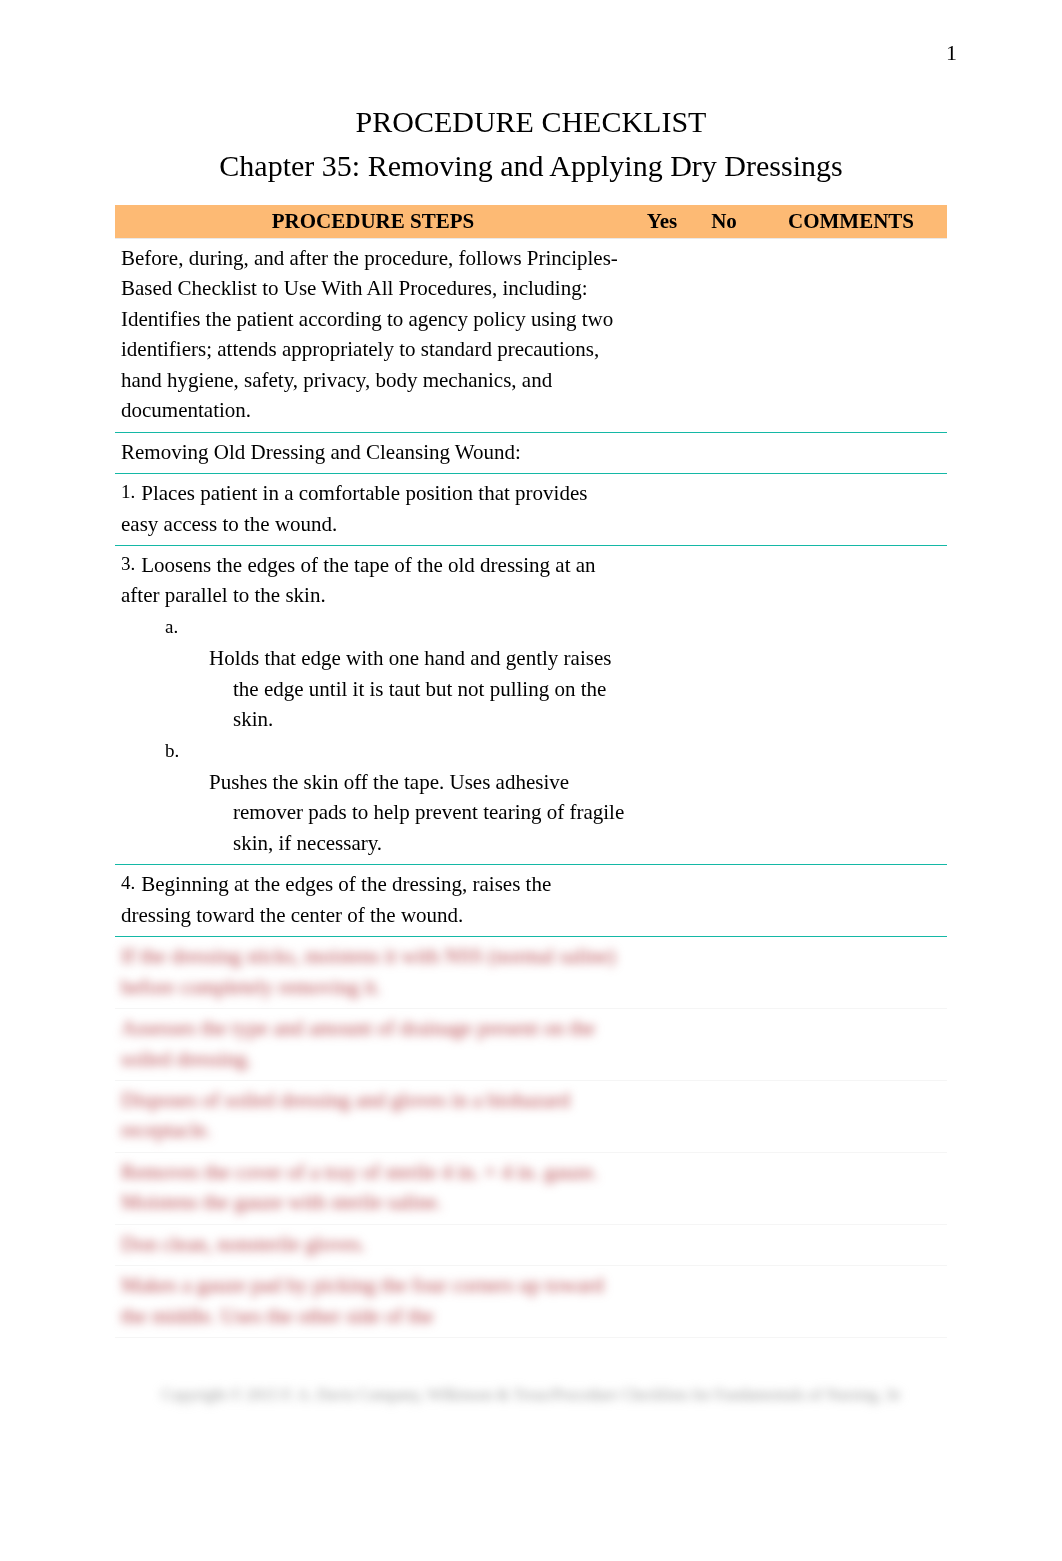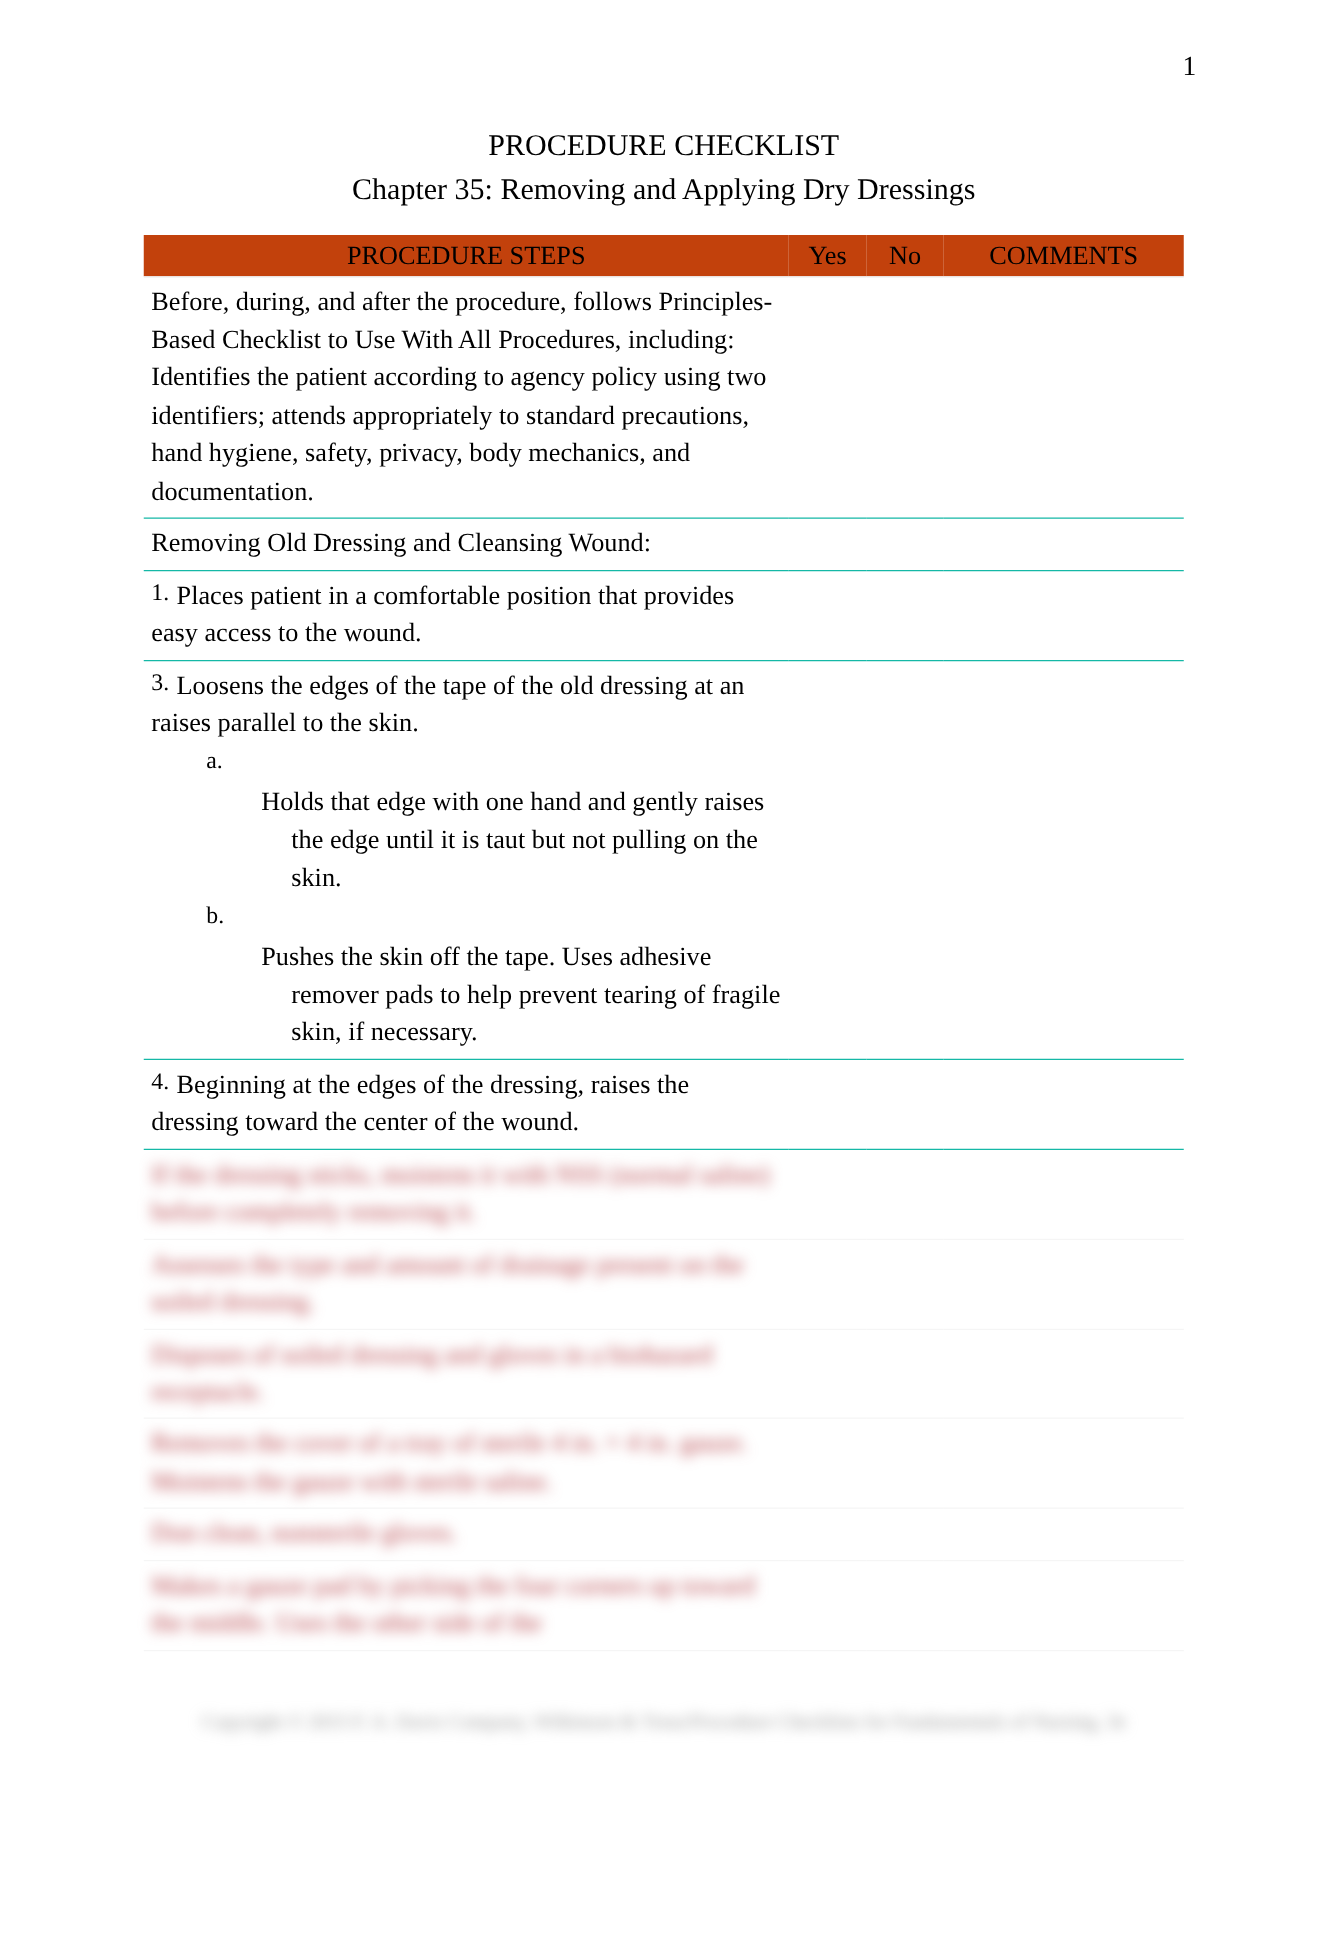--- a/index.html
+++ b/index.html
@@ -20,41 +20,41 @@
   }
   .page-number {
     position: absolute;
     top: 40px;
     right: 105px;
     font-size: 22px;
   }
   .title-block {
     text-align: center;
     margin-top: 60px;
-    font-size: 24px;
+    font-size: 30px;
     line-height: 1.45;
   }
   .check-line {
     margin-top: 36px;
     font-size: 22px;
   }
   .table-wrap {
     margin-top: 18px;
   }
   table {
     width: 100%;
     border-collapse: collapse;
     font-size: 21px;
   }
   th {
-    font-weight: normal;
+    font-weight: bold;
     text-align: center;
     padding: 4px 6px;
     border-bottom: 1px solid #e9e9e9;
-    background: #c2410c;
+    background: #fdba74;
   }
   th.proc-col {
     width: 516px;
   }
   th.yes-col {
     width: 62px;
     text-align: center;
   }
   th.no-col {
     width: 62px;
@@ -152,21 +152,21 @@
         <tr>
           <td class="step-cell">
             <span class="num">1.</span><span>Places patient in a comfortable position that provides easy access to the wound.</span>
           </td>
           <td></td>
           <td></td>
           <td></td>
         </tr>
         <tr>
           <td class="step-cell">
-            <span class="num">3.</span><span>Loosens the edges of the tape of the old dressing at an raises parallel to the skin.</span>
+            <span class="num">3.</span><span>Loosens the edges of the tape of the old dressing at an after parallel to the skin.</span>
             <div class="sub-list">
               <div class="sub-wrap">
                 <span class="sub-letter">a.</span>
                 <span class="sub-text">Holds that edge with one hand and gently raises the edge until it is taut but not pulling on the skin.</span>
               </div>
               <div class="sub-wrap">
                 <span class="sub-letter">b.</span>
                 <span class="sub-text">Pushes the skin off the tape. Uses adhesive remover pads to help prevent tearing of fragile skin, if necessary.</span>
               </div>
             </div>

